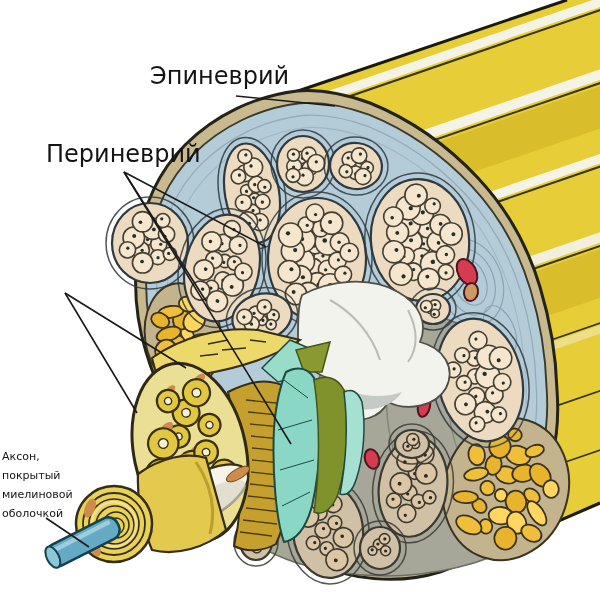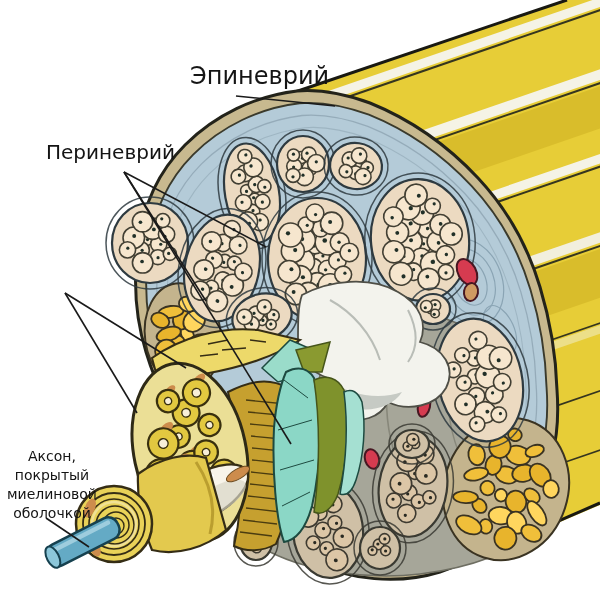--- a/index.html
+++ b/index.html
@@ -1,23 +1,23 @@
 <!DOCTYPE html>
 <html><head>
 <meta charset="utf-8">
 <style>
   html,body{margin:0;padding:0;background:#fff;}
   #stage{position:relative;width:600px;height:600px;background:#fff;overflow:hidden;
          font-family:"DejaVu Sans","Liberation Sans",sans-serif;}
   #art{position:absolute;left:0;top:0;}
   .lbl{position:absolute;color:#141414;white-space:pre-line;}
-  #lbl-epi {left:150px;top:62px;font-size:24px;margin-left:40px;}
-  #lbl-peri{left:46px;top:140px;font-size:20px;}
+  #lbl-epi {left:150px;top:62px;font-size:24px;}
+  #lbl-peri{left:46px;top:140px;font-size:24px;}
   #lbl-endo{left:7px;top:263px;font-size:24px;}
-  #lbl-axon{left:2px;top:447px;width:100px;font-size:14px;line-height:19px;text-align:center;}
+  #lbl-axon{left:2px;top:447px;width:100px;font-size:11px;line-height:19px;}
 </style>
 </head>
 <body>
 
 <div id="stage">
 <svg id="art" width="600" height="600" viewBox="0 0 600 600">
   <defs>
     <clipPath id="trunkClip">
       <path d="M 295,92 L 567,0 L 600,0 L 600,505 L 466,562 L 400,580 L 355,470 L 420,300 L 340,140 Z"></path>
     </clipPath>

